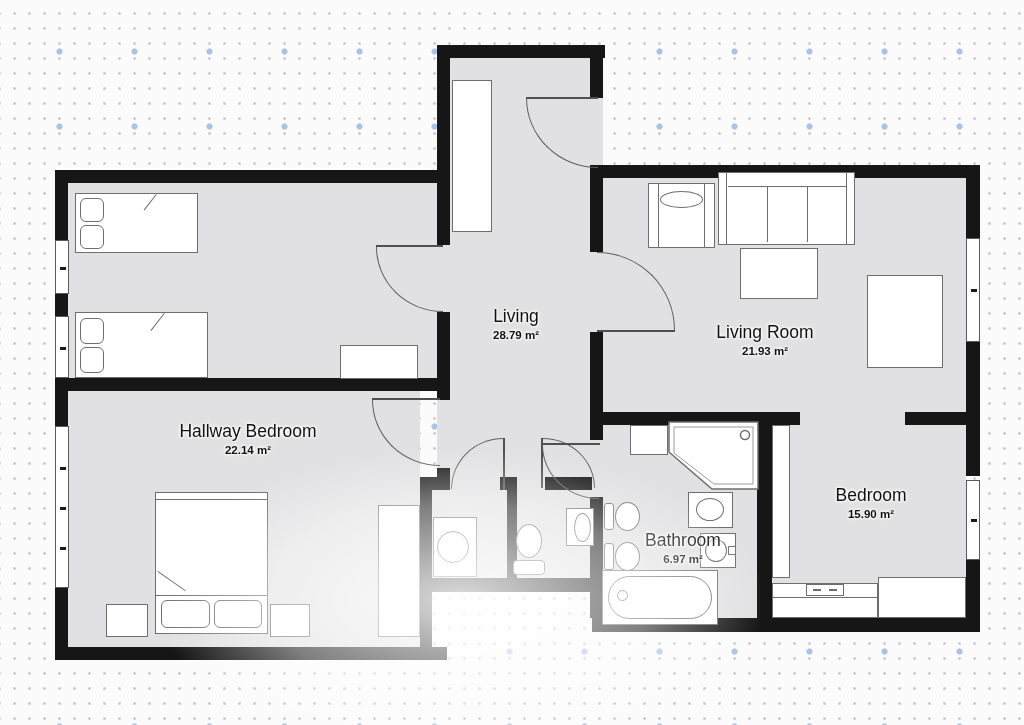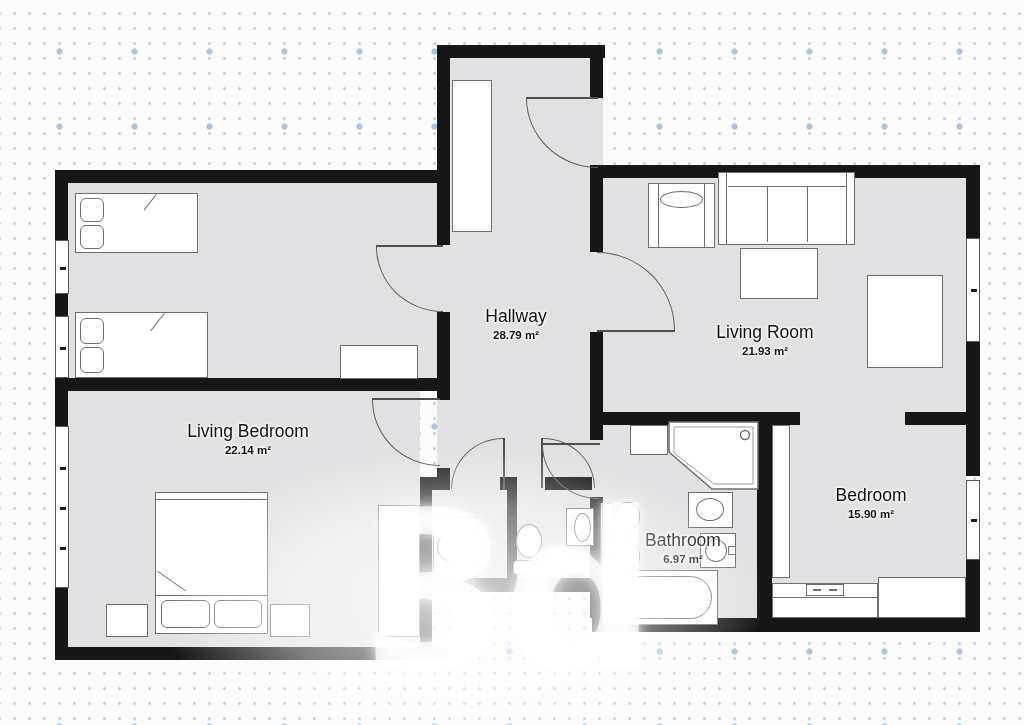--- a/index.html
+++ b/index.html
@@ -207,36 +207,35 @@
   </div>
   <div class="furn" style="left:566px;top:508px;width:28px;height:38px;">
     <div class="sub ellipse" style="left:7px;top:4px;width:17px;height:29px;"></div>
   </div>
 
   <div class="furn" style="left:433px;top:517px;width:44px;height:60px;">
     <div class="sub ellipse" style="left:3px;top:13px;width:32px;height:32px;"></div>
   </div>
 
   <div class="rlabel" style="left:248px;top:421px;">
-    <div class="nm">Living Bedroom</div>
+    <div class="nm">Hallway Bedroom</div>
     <div class="ar">22.14 m²</div>
   </div>
   <div class="rlabel" style="left:516px;top:306px;">
-    <div class="nm">Hallway</div>
+    <div class="nm">Living</div>
     <div class="ar">28.79 m²</div>
   </div>
   <div class="rlabel" style="left:765px;top:322px;">
     <div class="nm">Living Room</div>
     <div class="ar">21.93 m²</div>
   </div>
   <div class="rlabel" style="left:871px;top:485px;">
     <div class="nm">Bedroom</div>
     <div class="ar">15.90 m²</div>
   </div>
   <div class="rlabel" style="left:683px;top:530px;">
     <div class="nm">Bathroom</div>
     <div class="ar">6.97 m²</div>
   </div>
 
   <div class="glow" style="left:160px;top:450px;width:600px;height:300px;"></div>
-  <div class="wm" style="left:505px;top:592px;">3d</div>
 
 </div>
 
 </body></html>

